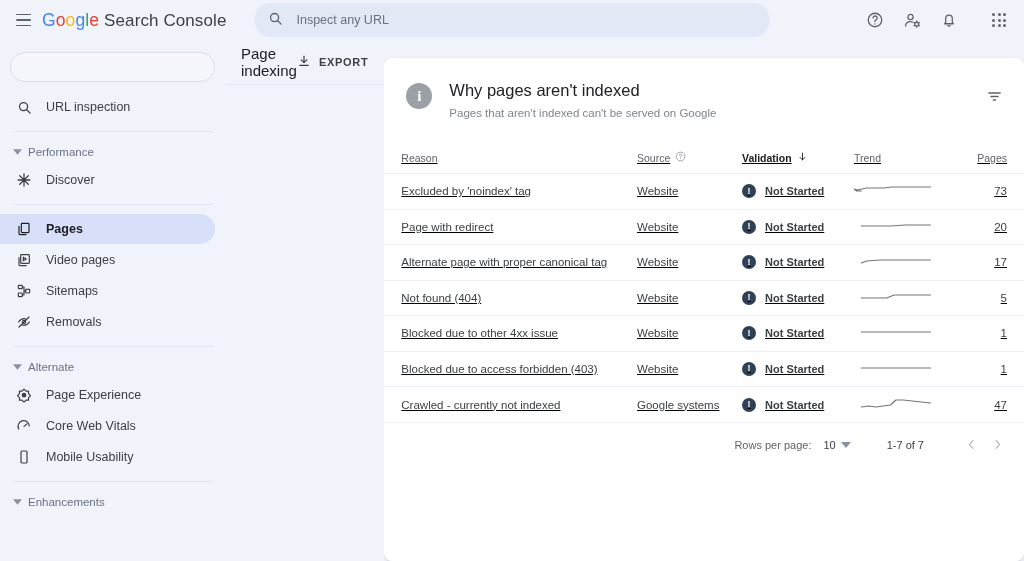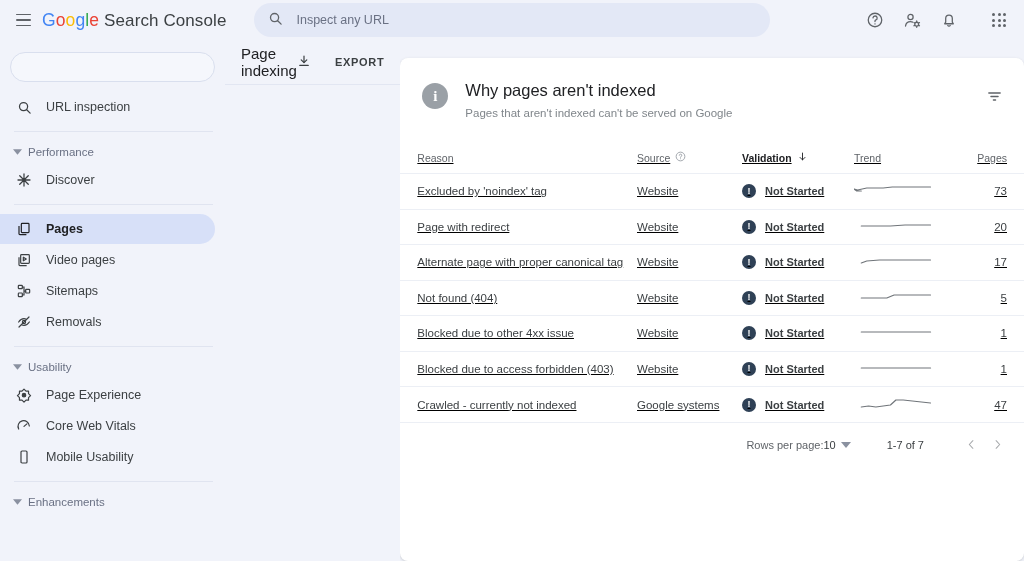--- a/index.html
+++ b/index.html
@@ -72,21 +72,21 @@
   .grouphdr .caret { width:14px; margin-right:4px; display:flex; align-items:center; justify-content:center; }
 
   
   .main { flex:1; min-width:0; background:#f1f3fa; display:flex; flex-direction:row; }
   .pagehdr {
     height:45px; flex:0 0 45px; display:flex; align-items:center;
     padding:0 16px 0 16px; border-bottom:1px solid #e2e6f2;
     background:#f1f3fa;
   }
   .pagetitle { font-size:15px; color:#202124; }
-  .export { margin-left:auto; display:flex; align-items:center; gap:24px; cursor:pointer; color:#3c4043;
+  .export { margin-left:auto; display:flex; align-items:center; gap:8px; cursor:pointer; color:#3c4043;
             font-size:11px; letter-spacing:.7px; font-weight:600; }
 
   .scroll { flex:1; overflow:hidden; padding:18px 0 0 0; display:flex; justify-content:center; }
 
   .card {
     width: 649px; background:#fff; border-radius:8px;
     box-shadow:0 1px 2px rgba(60,64,67,.12), 0 1px 3px 1px rgba(60,64,67,.06);
     overflow:hidden;
   }
   .cardhdr { display:flex; align-items:flex-start; padding:22px 22px 0 22px; position:relative; }
@@ -125,21 +125,21 @@
                display:flex; align-items:center; justify-content:center; }
   .statusdot b { color:#fff; font-size:9px; line-height:9px; font-family:"Liberation Sans",sans-serif; }
   .statustxt { font-size:11px; color:#3c4043; font-weight:700; }
   .spark { display:block; }
 
   .cardfoot {
     display:flex; align-items:center; justify-content:flex-end;
     height:44px; border-top:1px solid #eceff5; padding-right:14px; gap:0;
     font-size:11px; color:#5f6368;
   }
-  .rpp-label { }
+  .rpp-label { margin-right:12px; }
   .rpp-val { font-weight:400; color:#3c4043; margin-right:5px; }
   .rpp-caret { margin-right:36px; cursor:pointer; display:flex; align-items:center; }
   .range { margin-right:34px; color:#3c4043; }
   .pgbtn { width:26px; height:26px; display:flex; align-items:center; justify-content:center; cursor:pointer; }
   .pgbtn.disabled { opacity:.55; }
 </style>
 </head>
 <body>
 
 <div class="app">
@@ -282,21 +282,21 @@
       </div>
 
       <div class="sep"></div>
 
       <div class="grouphdr">
         <span class="caret">
           <svg width="9" height="6" viewBox="0 0 10 6">
               <path d="M0 0h10L5 6z" fill="#8a91a0"></path>
             </svg>
         </span>
-        <span>Usability</span>
+        <span>Alternate</span>
       </div>
       <div class="navrow">
         <span class="ni">
           <svg width="16" height="16" viewBox="0 0 24 24" fill="none" stroke="#3c4043" stroke-width="1.8" stroke-linejoin="round">
               <path d="M12 3.2l3 3h3.8v3.8l3 3-3 3v3.8H15l-3 3-3-3H5.2V16l-3-3 3-3V6.2H9z"></path>
             <circle cx="12" cy="12.2" r="2.6" fill="#3c4043"></circle>
             </svg>
         </span>
         <span class="lbl">Page Experience</span>
       </div>

